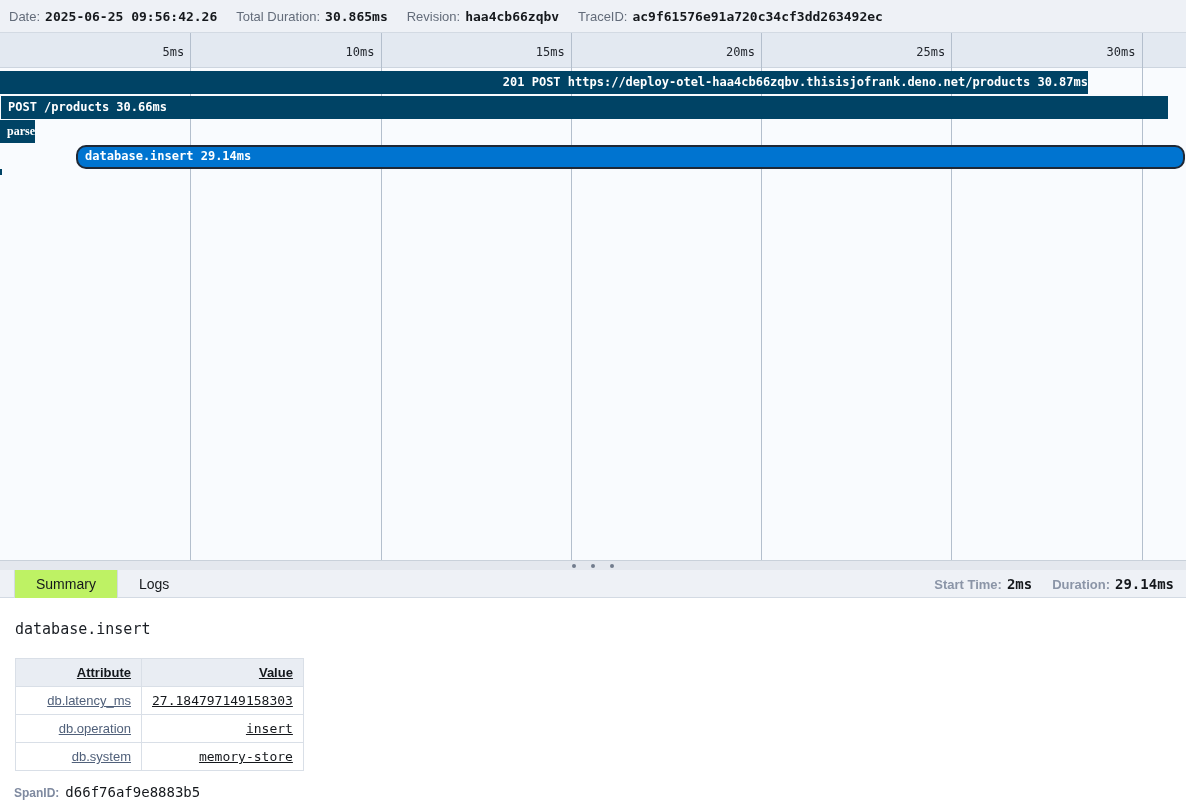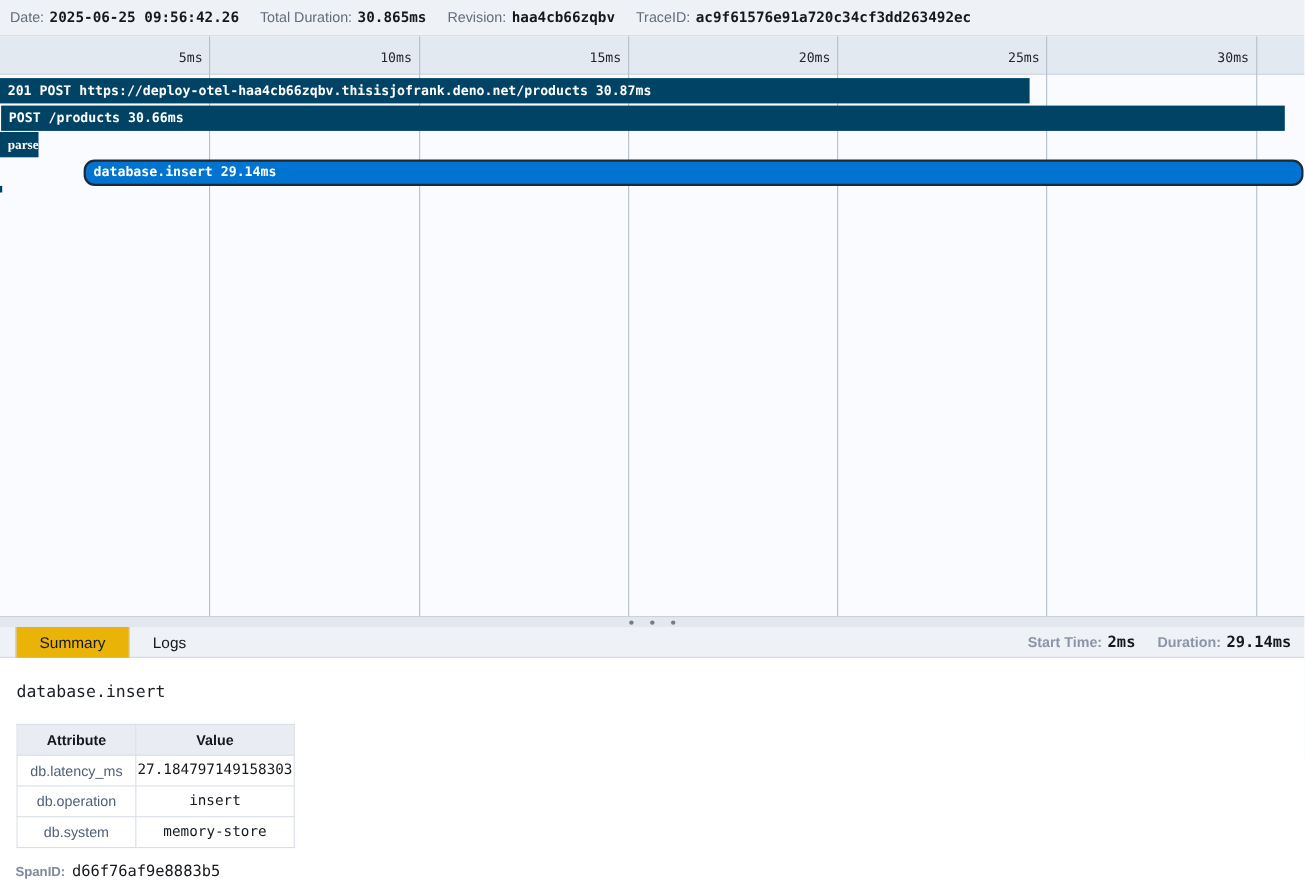--- a/index.html
+++ b/index.html
@@ -28,32 +28,32 @@
 
   
   .resize-handle{height:10px;background:#e4e8ee;border-top:1px solid #c9d1da;box-sizing:border-box;
     display:flex;align-items:center;justify-content:center;gap:15px;cursor:row-resize;}
   .resize-handle .dot{width:4px;height:4px;border-radius:50%;background:#727c8d;}
 
   
   .tab-bar{height:27px;background:var(--topbar-bg);border-bottom:1px solid var(--border);
     display:flex;align-items:stretch;position:relative;box-sizing:content-box;}
   .tab{display:flex;align-items:center;padding:0 21px;font-size:14px;color:var(--text-dark);cursor:pointer;}
-  .tab.active{background:#eab308;border-left:1px solid var(--border);border-right:1px solid var(--border);
+  .tab.active{background:#bef264;border-left:1px solid var(--border);border-right:1px solid var(--border);
     margin-left:14px;height:28px;}
   .tab-bar .spacer{flex:1;}
   .panel-times{display:flex;align-items:center;gap:20px;padding-right:12px;}
   .panel-times .lbl{font-size:13px;font-weight:bold;color:#8b95a7;}
   .panel-times .val{font-size:14px;color:var(--text-dark);}
 
   
   .content{background:#fff;height:204px;padding:14px 14px 0 14px;box-sizing:border-box;}
   .span-heading{font-family:"DejaVu Sans Mono",monospace;font-size:15px;color:#1a1e24;margin:8px 0 20px 1px;}
   table.attrs{border-collapse:collapse;margin-left:1px;}
-  table.attrs th,table.attrs td{border:1px solid #d9dfe7;font-size:13px;text-align:center;padding:6px 1px;}
+  table.attrs th,table.attrs td{border:1px solid #d9dfe7;font-size:13px;text-align:right;padding:6px 10px;text-decoration:underline;}
   table.attrs th{background:#e9edf3;color:#14181d;font-weight:bold;}
   table.attrs th.col-attr{width:105px;}
   table.attrs th.col-val{width:140px;}
   table.attrs td.attr-name{color:#50607a;font-size:13px;}
   table.attrs td.attr-val{font-family:"DejaVu Sans Mono",monospace;font-size:13px;color:#15181c;}
   .spanid-row{margin-top:13px;display:flex;align-items:baseline;gap:6px;}
   .spanid-row .lbl{font-size:12px;font-weight:bold;color:#7f8aa0;}
   .spanid-row .val{font-family:"DejaVu Sans Mono",monospace;font-size:14px;color:#15181c;}
 </style>
 </head>
@@ -88,21 +88,21 @@
       <div class="gridline" style="left: 380.5px;"></div>
       <div class="tick-label" style="left: 304.5px;">10ms</div>
       <div class="gridline" style="left: 570.75px;"></div>
       <div class="tick-label" style="left: 494.75px;">15ms</div>
       <div class="gridline" style="left: 761px;"></div>
       <div class="tick-label" style="left: 685px;">20ms</div>
       <div class="gridline" style="left: 951.25px;"></div>
       <div class="tick-label" style="left: 875.25px;">25ms</div>
       <div class="gridline" style="left: 1141.5px;"></div>
       <div class="tick-label" style="left: 1065.5px;">30ms</div>
-      <div class="span-bar" style="left: 0px; width: 936px; top: 38px;">201 POST https://deploy-otel-haa4cb66zqbv.thisisjofrank.deno.net/products 30.87ms</div>
+      <div class="span-bar" style="left: 0px; width: 1088px; top: 38px; text-align: right;">201 POST https://deploy-otel-haa4cb66zqbv.thisisjofrank.deno.net/products 30.87ms</div>
       <div class="span-bar" style="left: 1px; width: 1166.61px; top: 62.6px;">POST /products 30.66ms</div>
       <div class="span-bar" style="left: 0px; width: 35px; top: 87.2px; font-family: Liberation Serif, serif;">parse.</div>
       <div class="span-bar selected" style="left: 76.1px; width: 1108.78px; top: 111.8px; border-radius: 10px;">database.insert 29.14ms</div>
       <div class="span-bar tiny" style="left: 0px; width: 2px; top: 136.4px;"></div>
     </div>
 
   <div class="resize-handle">
     <span class="dot"></span>
     <span class="dot"></span>
     <span class="dot"></span>

